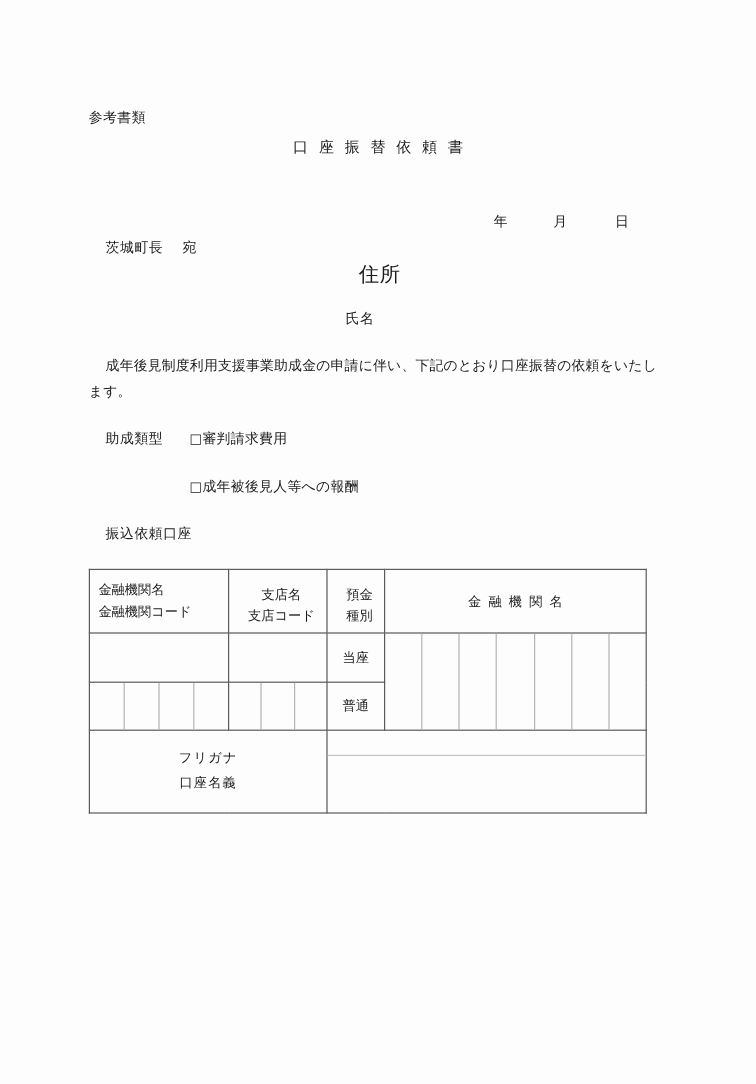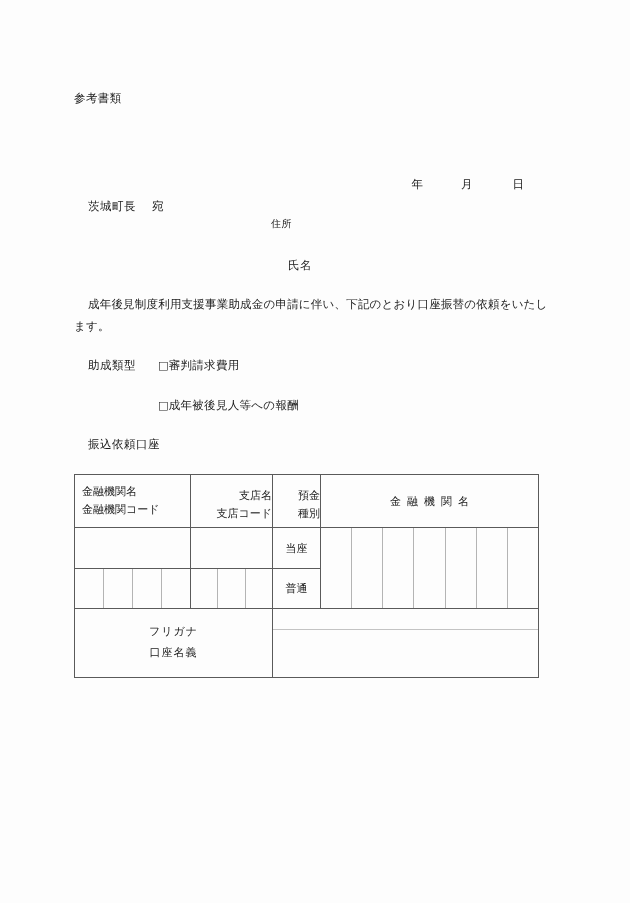--- a/index.html
+++ b/index.html
@@ -60,23 +60,23 @@
     font-size: 11.5px;
   }
   .date-line span {
     display: inline-block;
   }
   .date-line .y { margin-right: 38px; }
   .date-line .m { margin-right: 40px; }
 
   .field-addr {
     position: absolute;
-    left: 271px;
+    left: 299px;
     top: 217px;
-    font-size: 10px;
+    font-size: 17px;
     letter-spacing: 0.5px;
   }
   .field-name {
     position: absolute;
     left: 288px;
     top: 258px;
     font-size: 11.5px;
     letter-spacing: 0.5px;
   }
 
@@ -152,21 +152,21 @@
     background: #fdfdfd;
   }
   .acct-table td.hdr {
     text-align: left;
     padding: 4px 0 4px 7px;
     line-height: 1.65;
     height: 44px;
     box-sizing: border-box;
   }
   .acct-table td.hdr-c {
-    text-align: right;
+    text-align: center;
     padding: 12px 0 4px 6px;
     line-height: 1.65;
     height: 44px;
     box-sizing: border-box;
   }
   .acct-table td.acctno-hdr {
     letter-spacing: 6px;
     text-indent: 6px;
     height: 44px;
   }
@@ -212,20 +212,21 @@
     line-height: 1.2;
   }
 </style>
 </head>
 <body>
 
 <div class="page">
 
   <div class="doc-kind">参考書類</div>
 
+  <div class="doc-title">口座振替依頼書</div>
 
   <div class="addressee">
     <span>茨城町長</span><span class="suffix">宛</span>
   </div>
 
   <div class="date-line">
     <span class="y">年</span><span class="m">月</span><span class="d">日</span>
   </div>
 
   <div class="field-addr">住所</div>

